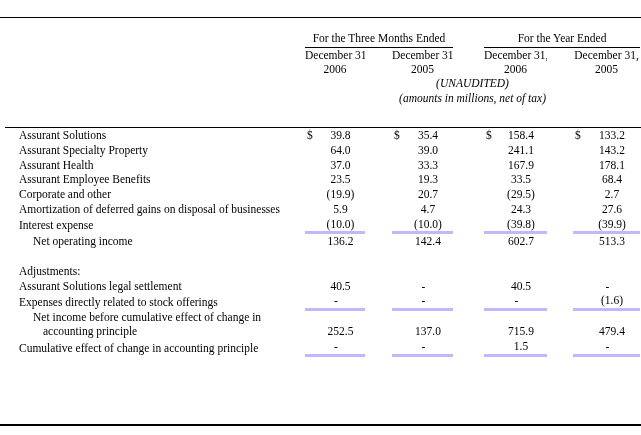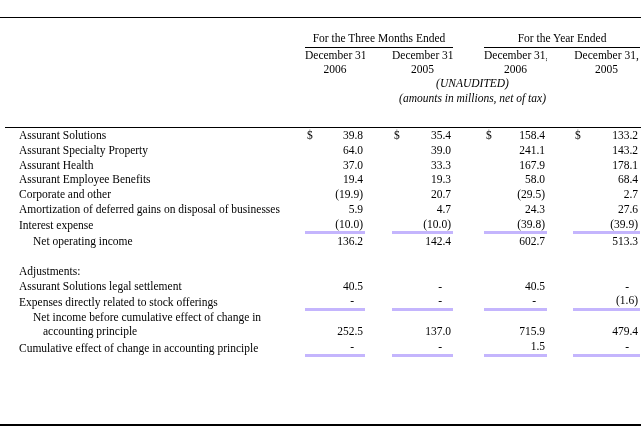--- a/index.html
+++ b/index.html
@@ -37,21 +37,21 @@
   thead th { text-align: center; }
   tr.h-group th.grp { height: 20px; vertical-align: bottom; border-bottom: 1px solid #000; padding-bottom: 1px; }
   tr.h-col td, tr.h-col th { height: 14px; line-height: 14px; }
   tr.h-note td { height: 14.5px; line-height: 14.5px; font-style: italic; text-align: center; }
   tr.h-rule td { height: 22px; border-bottom: 1px solid #000; }
 
   td.lbl { text-align: left; padding-left: 14px; }
   td.lbl.ind { padding-left: 28px; }
   td.lbl .wrap2 { display: block; padding-left: 10px; }
   td.cur { text-align: left; padding-left: 2px; }
-  td.val { text-align: right; padding-right: 2px; }
+  td.val { text-align: center; padding-right: 2px; }
   td.val.dash { padding-right: 11px; }
 
   tr.rb td.cur, tr.rb td.val { border-bottom: 3px solid #c4b5fd; }
   tr.dbl td.cur, tr.dbl td.val { border-bottom: 3px double #000; }
   tr.blank td { height: 14.75px; }
 </style>
 </head>
 <body>
 
 <div class="page">
@@ -163,27 +163,27 @@
         <td class="val">167.9</td>
         <td></td>
         <td class="cur"></td>
         <td class="val">178.1</td>
         <td></td>
       </tr>
 
       <tr>
         <td class="lbl">Assurant Employee Benefits</td>
         <td class="cur"></td>
-        <td class="val">19.4</td>
+        <td class="val">23.5</td>
         <td></td>
         <td class="cur"></td>
         <td class="val">19.3</td>
         <td></td>
         <td class="cur"></td>
-        <td class="val">58.0</td>
+        <td class="val">33.5</td>
         <td></td>
         <td class="cur"></td>
         <td class="val">68.4</td>
         <td></td>
       </tr>
 
       <tr>
         <td class="lbl">Corporate and other</td>
         <td class="cur"></td>
         <td class="val">(19.9)</td>

